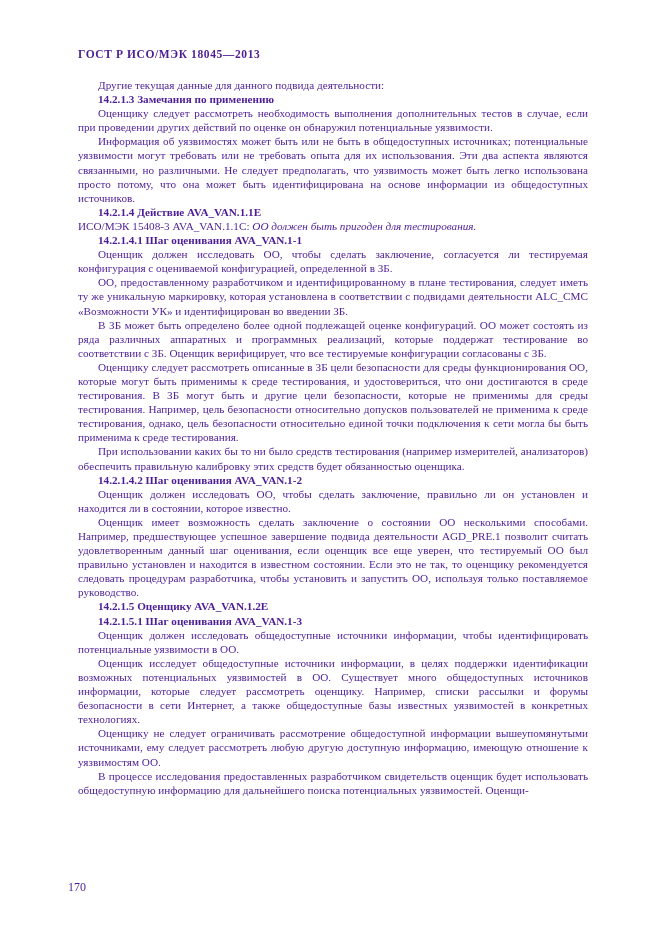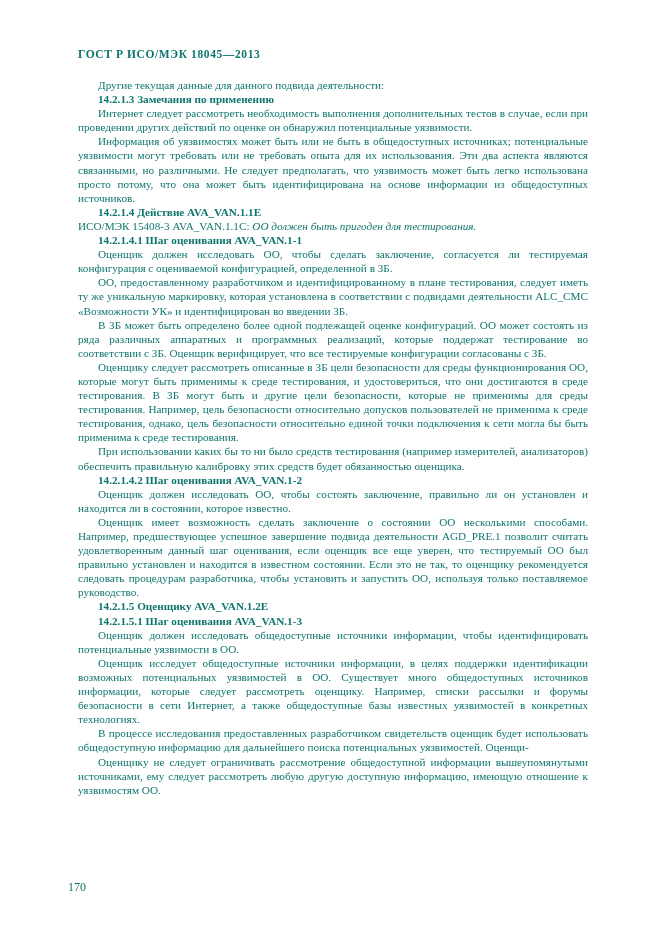--- a/index.html
+++ b/index.html
@@ -6,21 +6,21 @@
     margin: 0;
     padding: 0;
     background: #ffffff;
   }
   .page {
     position: relative;
     width: 661px;
     height: 935px;
     background: #ffffff;
     font-family: "Liberation Serif", serif;
-    color: #0f766e;
+    color: #4c1d95;
     box-sizing: border-box;
     overflow: hidden;
   }
   .header {
     position: absolute;
     top: 48px;
     left: 78px;
     width: 510px;
     font-family: "Liberation Serif", serif;
     font-size: 11.5px;
@@ -64,36 +64,36 @@
 </head>
 <body>
 
 <div class="page">
 
   <div class="header">ГОСТ Р ИСО/МЭК 18045—2013</div>
 
   <div class="content">
       <p>Другие текущая данные для данного подвида деятельности:</p>
       <p class="head">14.2.1.3  Замечания по применению</p>
-      <p>Интернет следует рассмотреть необходимость выполнения дополнительных тестов в случае, если при проведении других действий по оценке он обнаружил потенциальные уязвимости.</p>
+      <p>Оценщику следует рассмотреть необходимость выполнения дополнительных тестов в случае, если при проведении других действий по оценке он обнаружил потенциальные уязвимости.</p>
       <p>Информация об уязвимостях может быть или не быть в общедоступных источниках; потенциальные уязвимости могут требовать или не требовать опыта для их использования. Эти два аспекта являются связанными, но различными. Не следует предполагать, что уязвимость может быть легко использована просто потому, что она может быть идентифицирована на основе информации из общедоступных источников.</p>
       <p class="head">14.2.1.4  Действие AVA_VAN.1.1E</p>
       <p class="noind">ИСО/МЭК 15408-3 AVA_VAN.1.1C: <span class="ital">ОО должен быть пригоден для тестирования.</span></p>
       <p class="head">14.2.1.4.1 Шаг оценивания AVA_VAN.1-1</p>
       <p>Оценщик должен исследовать ОО, чтобы сделать заключение, согласуется ли тестируемая конфигурация с оцениваемой конфигурацией, определенной в ЗБ.</p>
       <p>ОО, предоставленному разработчиком и идентифицированному в плане тестирования, следует иметь ту же уникальную маркировку, которая установлена в соответствии с подвидами деятельности ALC_CMC «Возможности УК» и идентифицирован во введении ЗБ.</p>
       <p>В ЗБ может быть определено более одной подлежащей оценке конфигураций. ОО может состоять из ряда различных аппаратных и программных реализаций, которые поддержат тестирование во соответствии с ЗБ. Оценщик верифицирует, что все тестируемые конфигурации согласованы с ЗБ.</p>
       <p>Оценщику следует рассмотреть описанные в ЗБ цели безопасности для среды функционирования ОО, которые могут быть применимы к среде тестирования, и удостовериться, что они достигаются в среде тестирования. В ЗБ могут быть и другие цели безопасности, которые не применимы для среды тестирования. Например, цель безопасности относительно допусков пользователей не применима к среде тестирования, однако, цель безопасности относительно единой точки подключения к сети могла бы быть применима к среде тестирования.</p>
       <p>При использовании каких бы то ни было средств тестирования (например измерителей, анализаторов) обеспечить правильную калибровку этих средств будет обязанностью оценщика.</p>
       <p class="head">14.2.1.4.2 Шаг оценивания AVA_VAN.1-2</p>
-      <p>Оценщик должен исследовать ОО, чтобы состоять заключение, правильно ли он установлен и находится ли в состоянии, которое известно.</p>
+      <p>Оценщик должен исследовать ОО, чтобы сделать заключение, правильно ли он установлен и находится ли в состоянии, которое известно.</p>
       <p>Оценщик имеет возможность сделать заключение о состоянии ОО несколькими способами. Например, предшествующее успешное завершение подвида деятельности AGD_PRE.1 позволит считать удовлетворенным данный шаг оценивания, если оценщик все еще уверен, что тестируемый ОО был правильно установлен и находится в известном состоянии. Если это не так, то оценщику рекомендуется следовать процедурам разработчика, чтобы установить и запустить ОО, используя только поставляемое руководство.</p>
       <p class="head">14.2.1.5  Оценщику AVA_VAN.1.2E</p>
       <p class="head">14.2.1.5.1 Шаг оценивания AVA_VAN.1-3</p>
       <p>Оценщик должен исследовать общедоступные источники информации, чтобы идентифицировать потенциальные уязвимости в ОО.</p>
       <p>Оценщик исследует общедоступные источники информации, в целях поддержки идентификации возможных потенциальных уязвимостей в ОО. Существует много общедоступных источников информации, которые следует рассмотреть оценщику. Например, списки рассылки и форумы безопасности в сети Интернет, а также общедоступные базы известных уязвимостей в конкретных технологиях.</p>
+      <p>Оценщику не следует ограничивать рассмотрение общедоступной информации вышеупомянутыми источниками, ему следует рассмотреть любую другую доступную информацию, имеющую отношение к уязвимостям ОО.</p>
       <p>В процессе исследования предоставленных разработчиком свидетельств оценщик будет использовать общедоступную информацию для дальнейшего поиска потенциальных уязвимостей. Оценщи-</p>
-      <p>Оценщику не следует ограничивать рассмотрение общедоступной информации вышеупомянутыми источниками, ему следует рассмотреть любую другую доступную информацию, имеющую отношение к уязвимостям ОО.</p>
     </div>
 
   <div class="pagenum">170</div>
 
 </div>
 
 </body></html>

